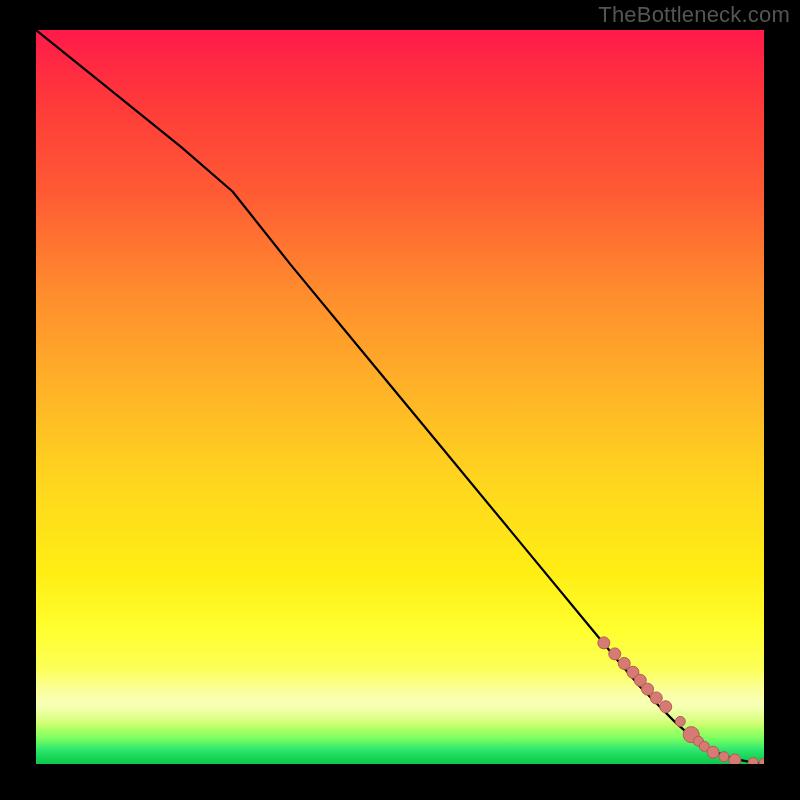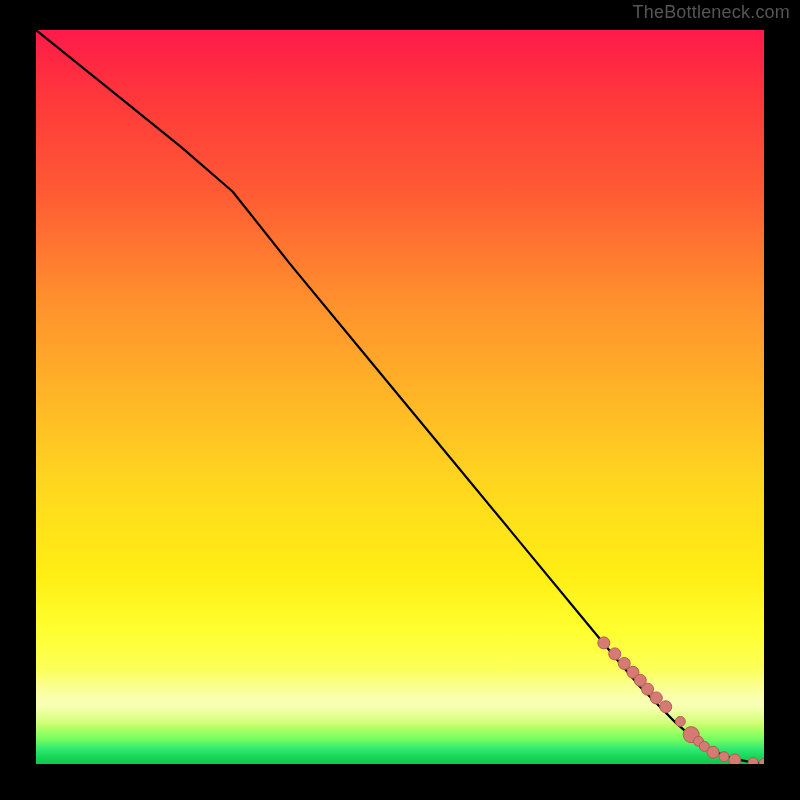--- a/index.html
+++ b/index.html
@@ -15,21 +15,21 @@
     position: relative;
     width: 800px;
     height: 800px;
     background: #000;
   }
   .watermark {
     position: absolute;
     top: 2px;
     right: 10px;
     color: #555;
-    font-size: 18px;
+    font-size: 22px;
     font-weight: 500;
     letter-spacing: 0.2px;
     z-index: 20;
   }
   .plot-area {
     position: absolute;
     left: 36px;
     top: 30px;
     width: 728px;
     height: 734px;

